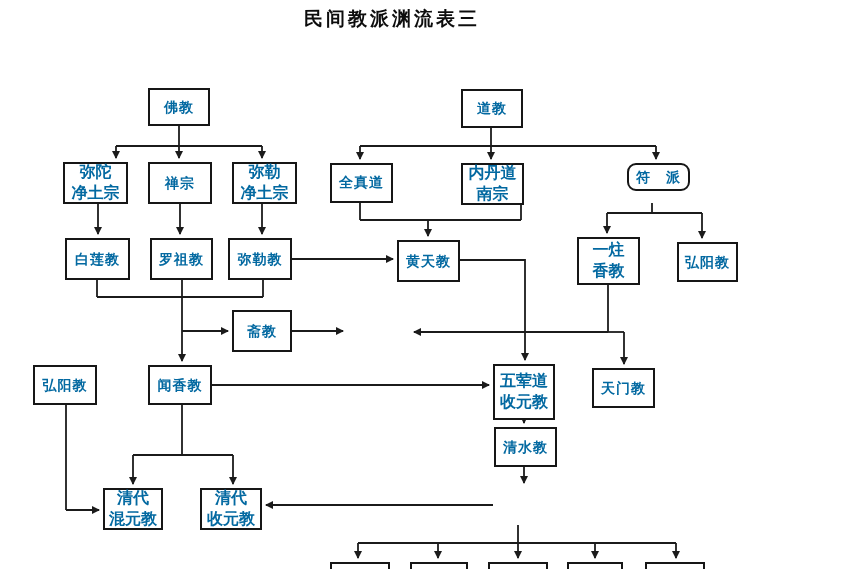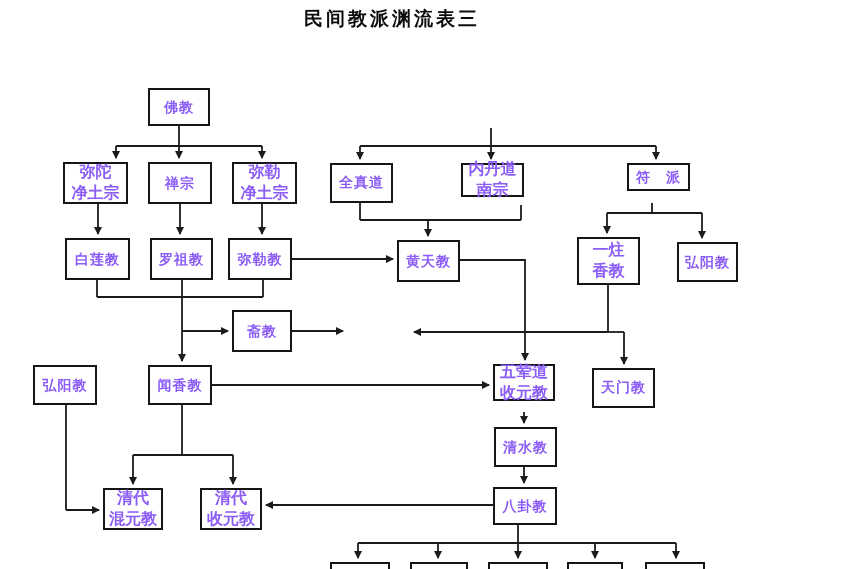--- a/index.html
+++ b/index.html
@@ -24,21 +24,21 @@
   svg.wires{
     position:absolute;left:0;top:0;width:844px;height:569px;
   }
   svg.wires polyline{
     fill:none;stroke:#1b1b1b;stroke-width:1.8px;
   }
   .node{
     position:absolute;box-sizing:border-box;
     border:2px solid #161616;background:#ffffff;
     display:flex;align-items:center;justify-content:center;
-    text-align:center;font-weight:bold;color:#8b5cf6;
+    text-align:center;font-weight:bold;color:#0369a1;
     font-size:14px;line-height:1.3;letter-spacing:1px;
     white-space:pre-line;
     font-family:"DejaVu Sans",sans-serif;
   }
   .node.small{font-size:16px;letter-spacing:0;}
   .node.stub{border-bottom:none;}
 </style>
 </head>
 <body>
 
@@ -98,49 +98,49 @@
       <polyline points="518,525 518,543"></polyline>
       <polyline points="358,543 676,543"></polyline>
       <polyline points="358,543 358,558" marker-end="url(#ah)"></polyline>
       <polyline points="438,543 438,558" marker-end="url(#ah)"></polyline>
       <polyline points="518,543 518,558" marker-end="url(#ah)"></polyline>
       <polyline points="595,543 595,558" marker-end="url(#ah)"></polyline>
       <polyline points="676,543 676,558" marker-end="url(#ah)"></polyline>
     </svg>
 
   <div class="node" style="left:148px;top:88px;width:62px;height:38px;">佛教</div>
+  <div class="node" style="left:461px;top:89px;width:62px;height:39px;">道教</div>
 
   <div class="node small" style="left:63px;top:162px;width:65px;height:42px;">弥陀
 净土宗</div>
   <div class="node" style="left:148px;top:162px;width:64px;height:42px;">禅宗</div>
   <div class="node small" style="left:232px;top:162px;width:65px;height:42px;">弥勒
 净土宗</div>
   <div class="node" style="left:330px;top:163px;width:63px;height:40px;font-family:Liberation Mono, monospace;">全真道</div>
-  <div class="node small" style="left:461px;top:163px;width:63px;height:34px;">内丹道
+  <div class="node small" style="left:461px;top:163px;width:63px;height:42px;">内丹道
 南宗</div>
-  <div class="node" style="left:627px;top:163px;width:63px;height:28px;">符　派</div>
+  <div class="node" style="left:627px;top:163px;width:63px;height:28px;border-radius:9px;">符　派</div>
 
   <div class="node" style="left:65px;top:238px;width:65px;height:42px;">白莲教</div>
   <div class="node" style="left:150px;top:238px;width:63px;height:42px;">罗祖教</div>
   <div class="node" style="left:228px;top:238px;width:64px;height:42px;">弥勒教</div>
   <div class="node" style="left:397px;top:240px;width:63px;height:42px;">黄天教</div>
   <div class="node small" style="left:577px;top:237px;width:63px;height:48px;">一炷
 香教</div>
   <div class="node" style="left:677px;top:242px;width:61px;height:40px;">弘阳教</div>
 
   <div class="node" style="left:232px;top:310px;width:60px;height:42px;">斋教</div>
 
   <div class="node" style="left:33px;top:365px;width:64px;height:40px;">弘阳教</div>
   <div class="node" style="left:148px;top:365px;width:64px;height:40px;">闻香教</div>
-  <div class="node small" style="left:493px;top:364px;width:62px;height:37px;">五荤道
+  <div class="node small" style="left:493px;top:364px;width:62px;height:56px;">五荤道
 收元教</div>
-  <div class="node" style="left:592px;top:368px;width:63px;height:40px;font-family:Liberation Mono, monospace;">天门教</div>
+  <div class="node" style="left:592px;top:368px;width:63px;height:40px;">天门教</div>
 
   <div class="node" style="left:494px;top:427px;width:63px;height:40px;">清水教</div>
-  <div class="node" style="left:493px;top:487px;width:64px;height:38px;">八卦教</div>
 
   <div class="node small" style="left:103px;top:488px;width:60px;height:42px;">清代
 混元教</div>
   <div class="node small" style="left:200px;top:488px;width:62px;height:42px;">清代
 收元教</div>
 
   <div class="node stub" style="left:330px;top:562px;width:60px;height:30px;"></div>
   <div class="node stub" style="left:410px;top:562px;width:58px;height:30px;"></div>
   <div class="node stub" style="left:488px;top:562px;width:60px;height:30px;"></div>
   <div class="node stub" style="left:567px;top:562px;width:56px;height:30px;"></div>

